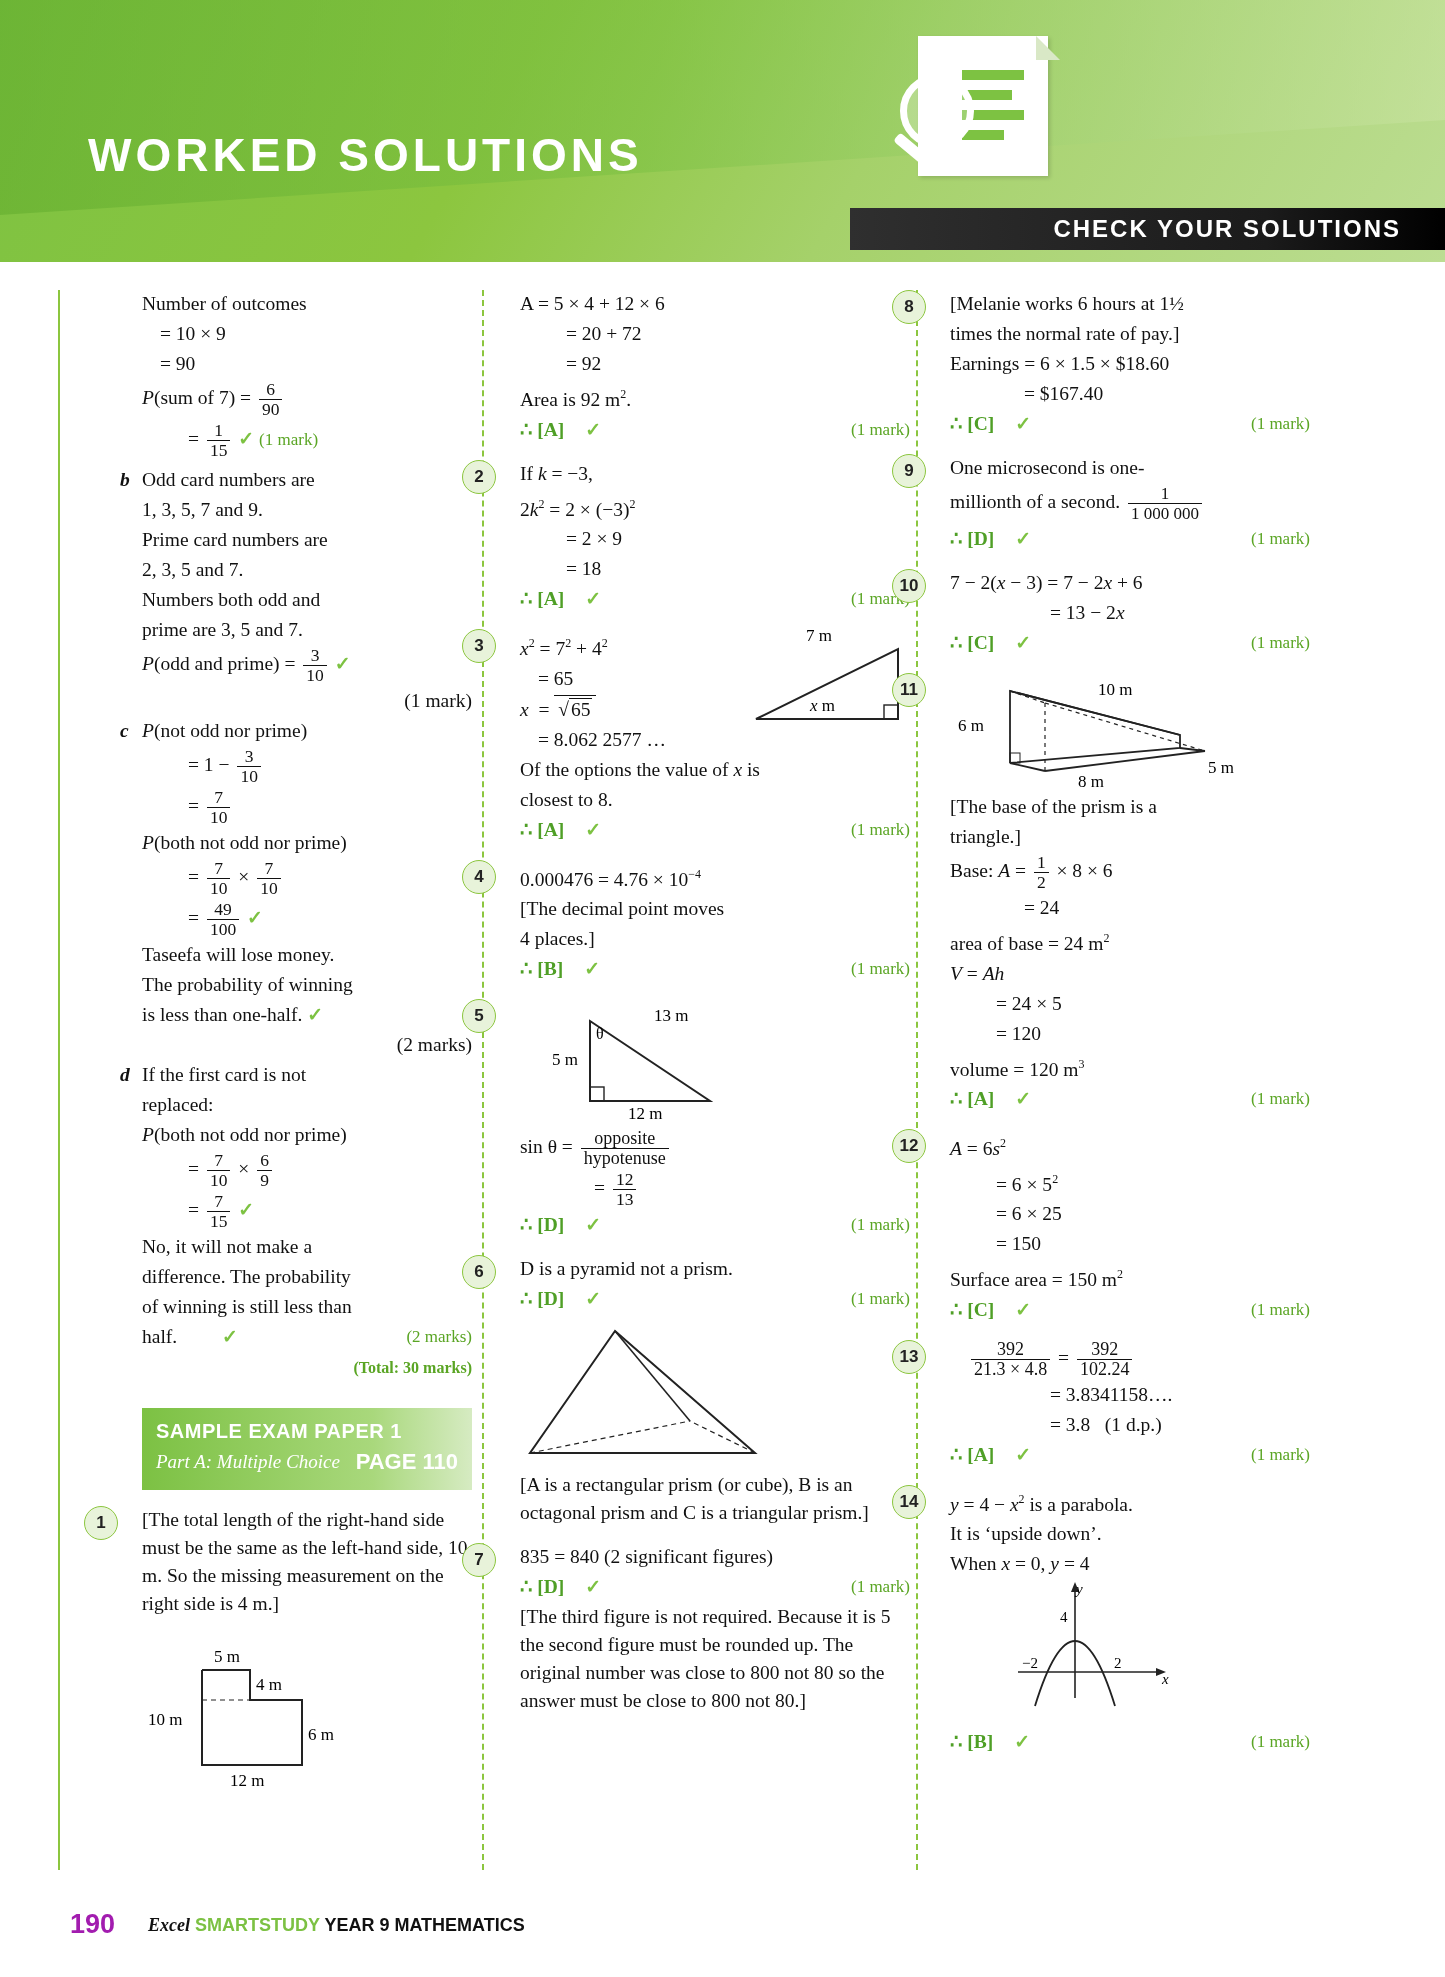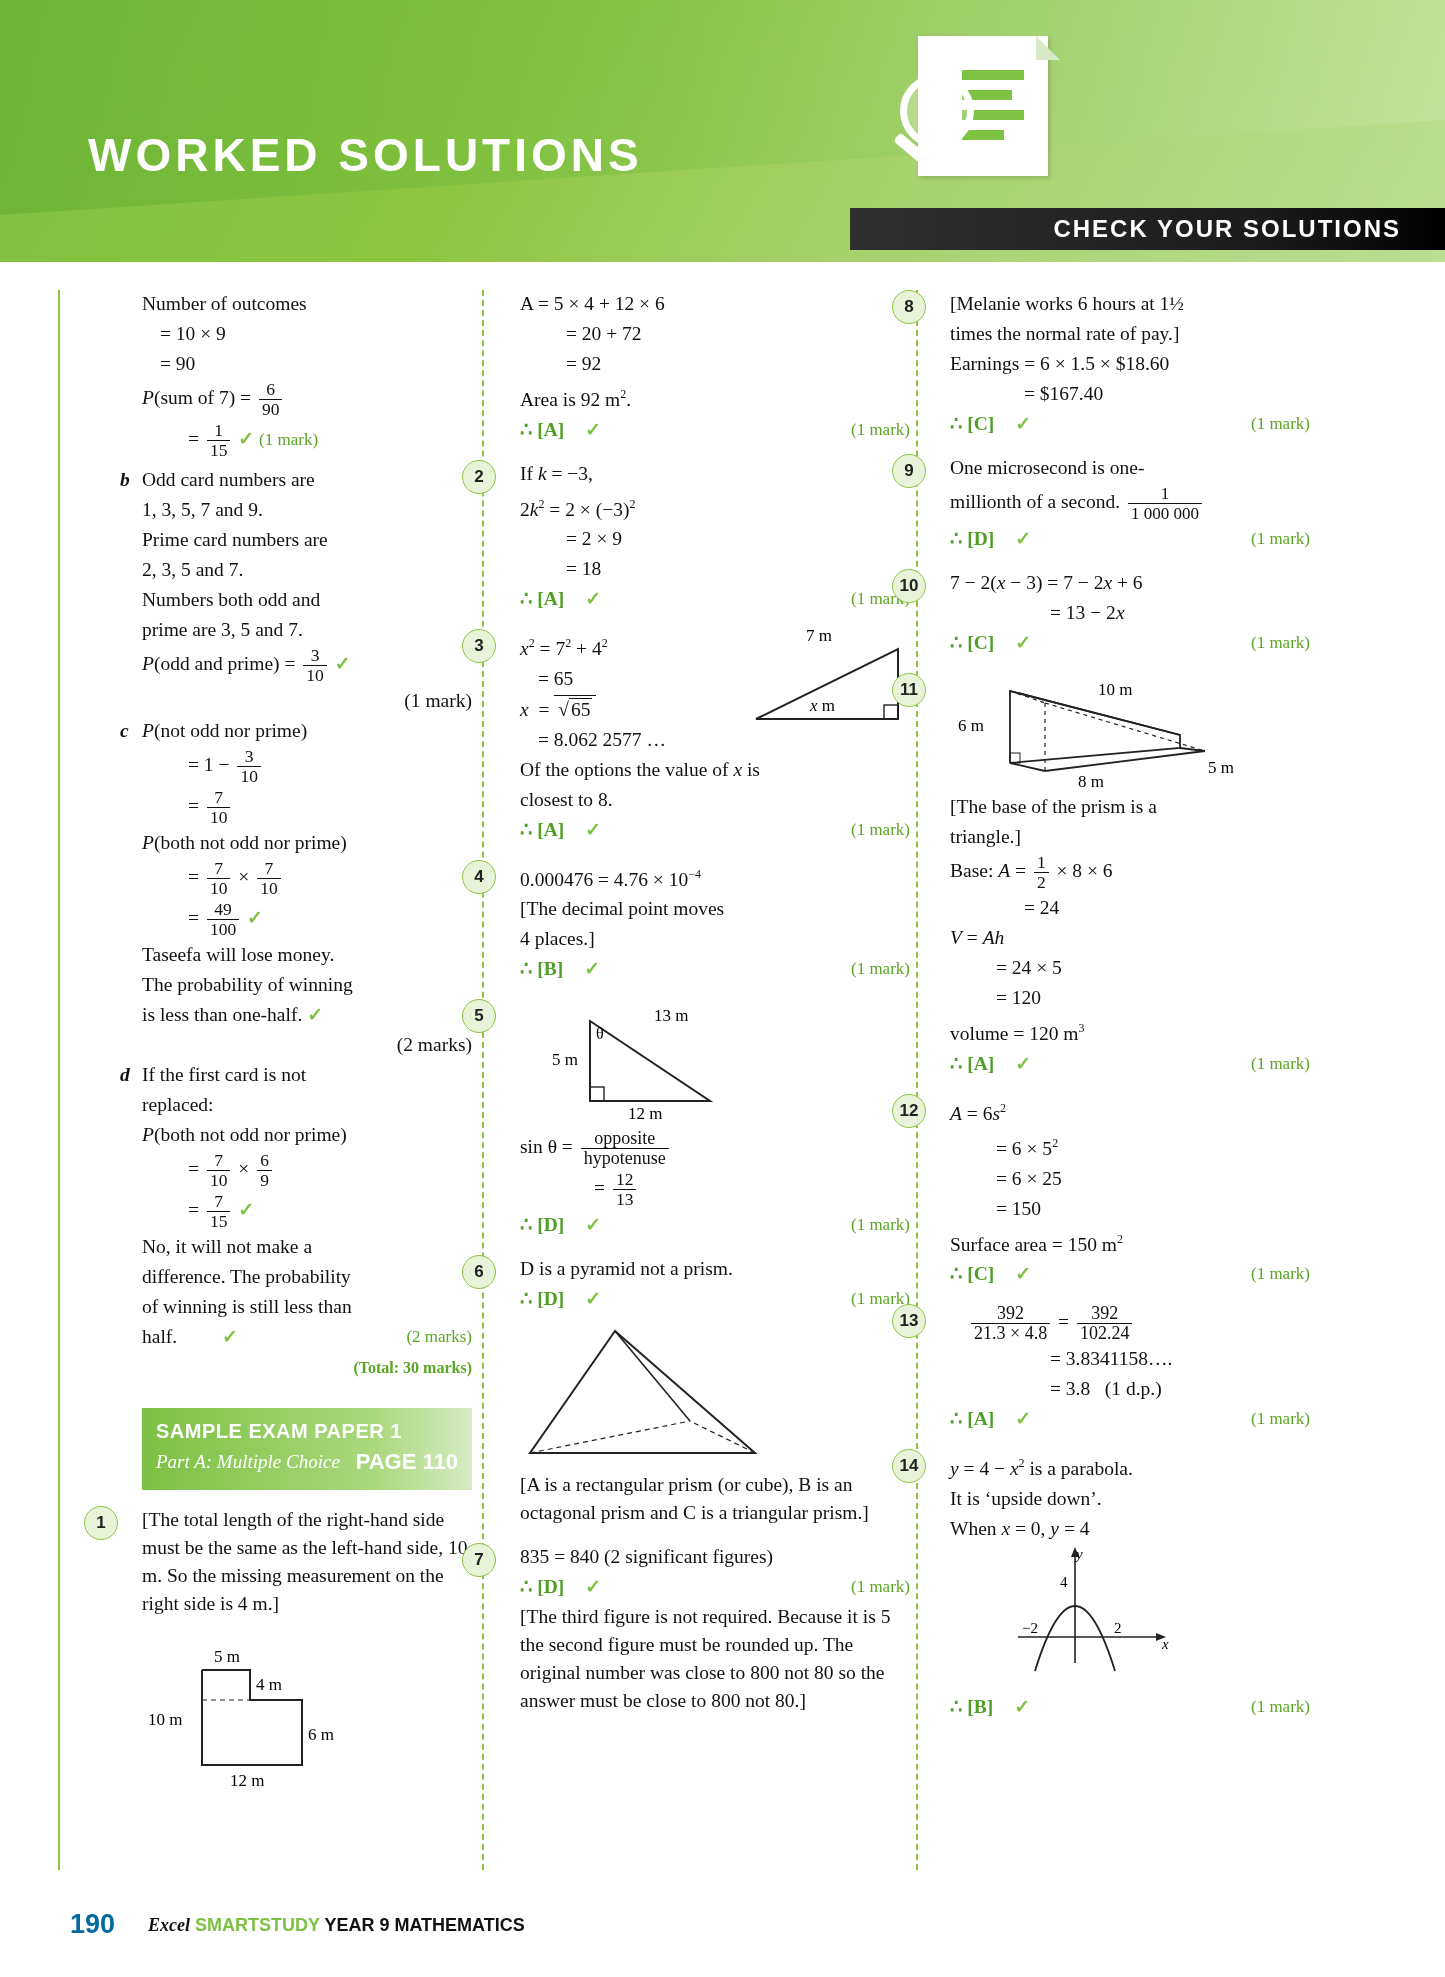--- a/index.html
+++ b/index.html
@@ -120,21 +120,21 @@
   .frac { display:inline-block; vertical-align:middle; text-align:center; margin:0 3px;
           font-size:17.5px; line-height:19px; }
   .frac .n { display:block; padding:0 3px; }
   .frac .d { display:block; border-top:1.3px solid #111; padding:0 3px; }
   .sqrt { display:inline-block; border-top:1.3px solid #111; padding:0 4px; }
   sup { font-size:12px; }
 
   
   .footer { position:absolute; left:0; bottom:28px; width:1445px; height:40px; }
   .footer .pgno { position:absolute; left:70px; top:0;
-    font-family:"Liberation Sans", sans-serif; font-weight:bold; font-size:27px; color:#0369a1; }
+    font-family:"Liberation Sans", sans-serif; font-weight:bold; font-size:27px; color:#a21caf; }
   .footer .ftxt { position:absolute; left:148px; top:6px;
     font-family:"Liberation Sans", sans-serif; font-size:18px; font-weight:bold; color:#111; }
   .footer .ftxt .smart { color:#7cc143; }
   .footer .ftxt .excel { font-family:"Liberation Serif", serif; font-style:italic; }
 
   svg { display:block; }
 </style>
 </head>
 <body>
 
@@ -448,20 +448,21 @@
           <text x="128" y="114" font-size="17" font-family="Liberation Serif, serif">8 m</text>
           <text x="258" y="100" font-size="17" font-family="Liberation Serif, serif">5 m</text>
         </svg>
       </div>
       <div class="p">[The base of the prism is a</div>
       <div class="p">triangle.]</div>
       <div class="p">
         Base: <span class="it">A</span> = <span class="frac"><span class="n">1</span><span class="d">2</span></span> × 8 × 6
       </div>
       <div class="p ind3">= 24</div>
+      <div class="p">area of base = 24 m<sup>2</sup></div>
       <div class="p"><span class="it">V</span> = <span class="it">Ah</span></div>
       <div class="p ind2">= 24 × 5</div>
       <div class="p ind2">= 120</div>
       <div class="p">volume = 120 m<sup>3</sup></div>
       <div class="p">
         <span class="ans">∴ [A]</span>
         <span class="tick" style="margin-left:16px">✓</span>
         <span class="markr">(1 mark)</span>
       </div>
     </div>

